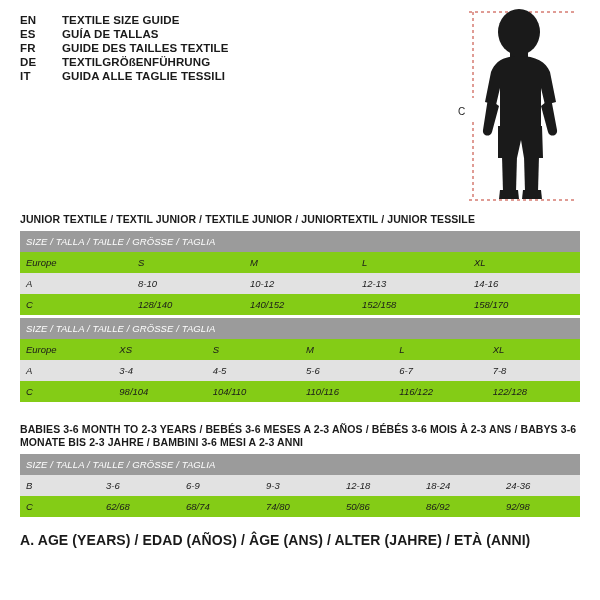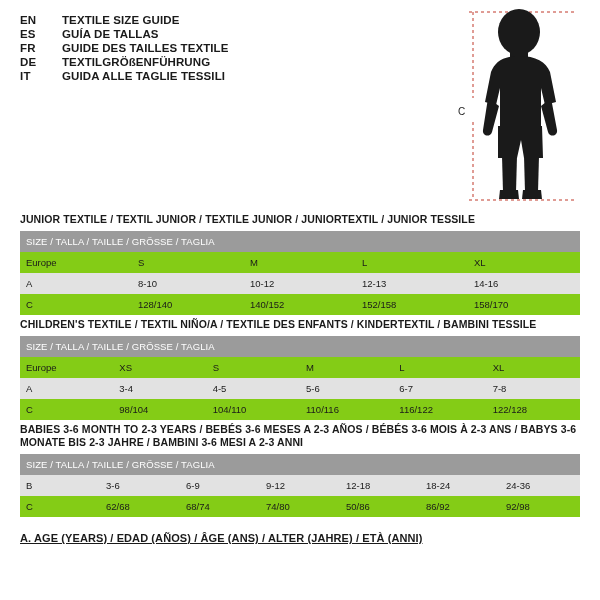--- a/index.html
+++ b/index.html
@@ -79,20 +79,21 @@
   table.size-table {
     border-collapse: collapse;
     width: 560px;
     table-layout: fixed;
   }
   table.size-table td {
     font-size: 9.5px;
     padding: 3px 0 3px 6px;
     vertical-align: middle;
     height: 15px;
+    font-style: italic;
   }
   tr.head-row td {
     background: #9b9b9b;
     color: #ffffff;
     font-size: 9.5px;
     font-weight: normal;
     letter-spacing: 0.1px;
   }
   tr.shade td {
     background: #e2e2e2;
@@ -102,25 +103,24 @@
   }
   td.lbl { width: 88px; }
 
   
   .legend {
     position: absolute;
     left: 20px;
     width: 560px;
   }
   .legend div {
-    font-size: 11px;
+    font-size: 14px;
     font-weight: bold;
     line-height: 1.55;
     letter-spacing: 0.1px;
-    text-decoration: underline;
   }
 </style>
 </head>
 <body>
 
 <div class="page">
 
   <div class="header">
     <div class="hdr-row">
       <span class="hdr-lang">EN</span>
@@ -203,21 +203,20 @@
         <td>128/140</td>
         <td>140/152</td>
         <td>152/158</td>
         <td>158/170</td>
       </tr>
     </tbody>
       </table>
   </div>
 
   <div class="section" style="top:318px;">
-    <div class="sec-title">CHILDREN'S TEXTILE / TEXTIL NIÑO/A / TEXTILE DES ENFANTS / KINDERTEXTIL / BAMBINI TESSILE</div>
     <table class="size-table">
       <tbody>
           <tr class="head-row">
         <td colspan="6">SIZE / TALLA / TAILLE / GRÖSSE / TAGLIA</td>
       </tr>
       <tr class="plain">
         <td class="lbl">Europe</td>
         <td>XS</td>
         <td>S</td>
         <td>M</td>
@@ -248,21 +247,21 @@
     <div class="sec-title">BABIES 3-6 MONTH TO 2-3 YEARS / BEBÉS 3-6 MESES A 2-3 AÑOS / BÉBÉS 3-6 MOIS À 2-3 ANS / BABYS 3-6 MONATE BIS 2-3 JAHRE / BAMBINI 3-6 MESI A 2-3 ANNI</div>
     <table class="size-table">
       <tbody>
           <tr class="head-row">
         <td colspan="7">SIZE / TALLA / TAILLE / GRÖSSE / TAGLIA</td>
       </tr>
       <tr class="shade">
         <td class="lbl">B</td>
         <td>3-6</td>
         <td>6-9</td>
-        <td>9-12</td>
+        <td>9-3</td>
         <td>12-18</td>
         <td>18-24</td>
         <td>24-36</td>
       </tr>
       <tr class="plain">
         <td class="lbl">C</td>
         <td>62/68</td>
         <td>68/74</td>
         <td>74/80</td>
         <td>50/86</td>

